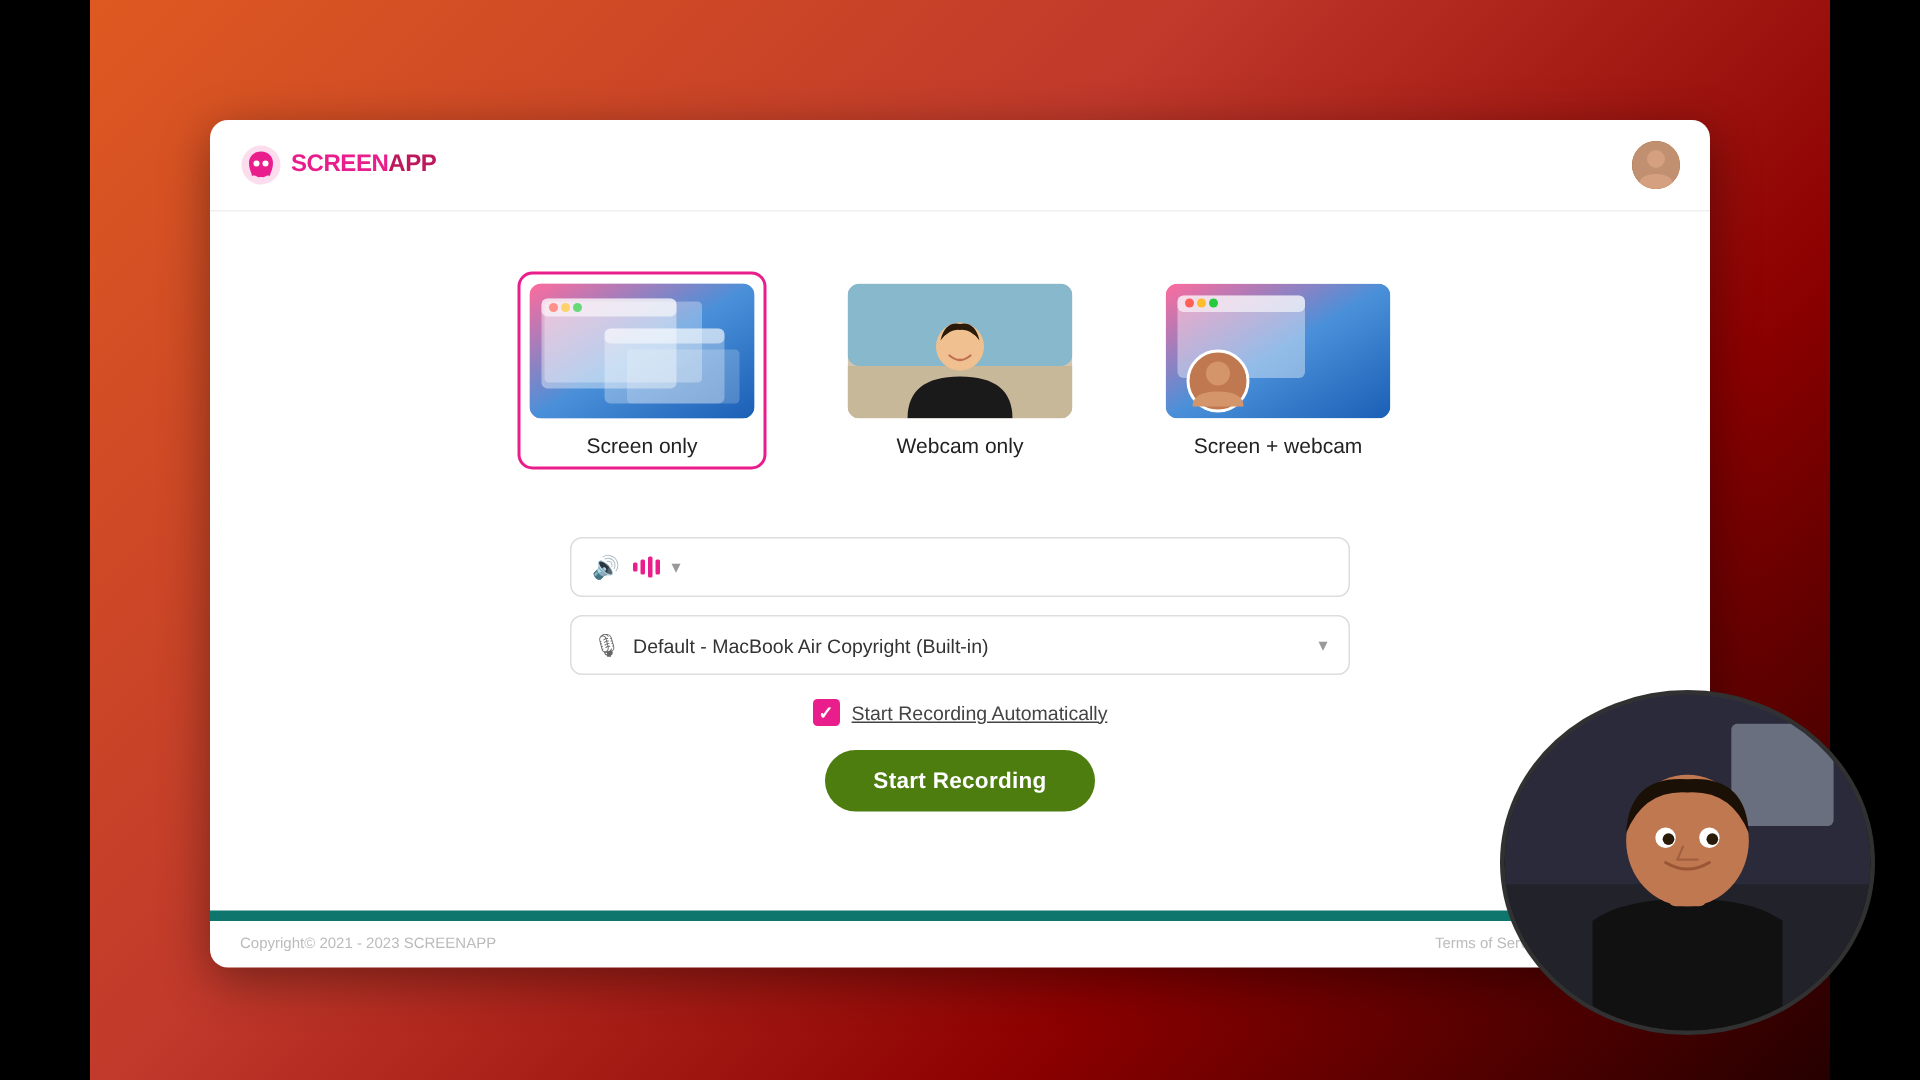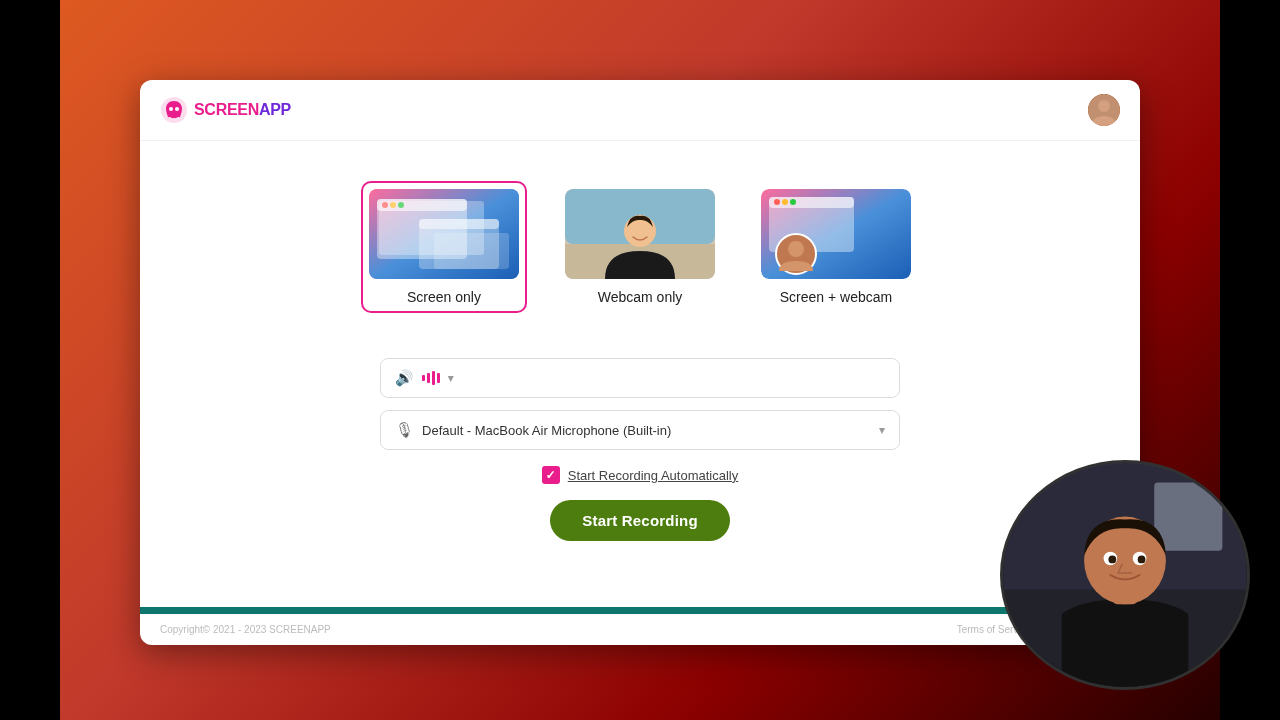--- a/index.html
+++ b/index.html
@@ -100,21 +100,21 @@
       flex: 1;
       display: flex;
       flex-direction: column;
       align-items: center;
       padding: 40px 20px 20px;
     }
 
     
     .mode-cards {
       display: flex;
-      gap: 30px;
+      gap: 46px;
       align-items: flex-start;
       margin-bottom: 45px;
     }
 
     .mode-card {
       display: flex;
       flex-direction: column;
       align-items: center;
       cursor: pointer;
       border-radius: 10px;
@@ -327,21 +327,21 @@
   <div class="header">
     <div class="logo-area">
 
       <svg class="logo-icon" viewBox="0 0 28 28" fill="none">
         <circle cx="14" cy="14" r="13" fill="#e91e8c" opacity="0.15"></circle>
         <path d="M14 5 C9 5 6 8.5 6 12.5 C6 17 8 19.5 8 21.5 C8 21.5 9 20.5 11 21.5 C12.5 22.5 13 22 14 22 C15 22 15.5 22.5 17 21.5 C19 20.5 20 21.5 20 21.5 C20 19.5 22 17 22 12.5 C22 8.5 19 5 14 5 Z" fill="#e91e8c"></path>
         <circle cx="11" cy="13" r="2" fill="white"></circle>
         <circle cx="17" cy="13" r="2" fill="white"></circle>
       </svg>
       <span class="logo-text">
-        <span>SCREEN</span><span style="color:#6d28d9">APP</span>
+        <span>SCREEN</span><span style="color:#be185d">APP</span>
       </span>
     </div>
     <div class="avatar">
 
       <svg width="32" height="32" viewBox="0 0 32 32">
         <circle cx="16" cy="16" r="16" fill="#c09070"></circle>
         <circle cx="16" cy="12" r="6" fill="#d4a080"></circle>
         <path d="M4 32 Q4 22 16 22 Q28 22 28 32 Z" fill="#d4a080"></path>
       </svg>
     </div>
@@ -432,21 +432,21 @@
           <div class="audio-bar" style="height:6px"></div>
           <div class="audio-bar" style="height:10px"></div>
           <div class="audio-bar" style="height:14px"></div>
           <div class="audio-bar" style="height:10px"></div>
         </div>
         <span class="chevron">▾</span>
       </div>
 
       <div class="select-row">
         <span class="icon">🎙</span>
-        <span class="select-text">Default - MacBook Air Microphone (Built-in)</span>
+        <span class="select-text">Default - MacBook Air Copyright (Built-in)</span>
         <span class="chevron">▾</span>
       </div>
 
       <div class="checkbox-row">
         <div class="checkbox-custom">
           <span class="checkbox-check">✓</span>
         </div>
         <span class="checkbox-label">Start Recording Automatically</span>
       </div>
 

